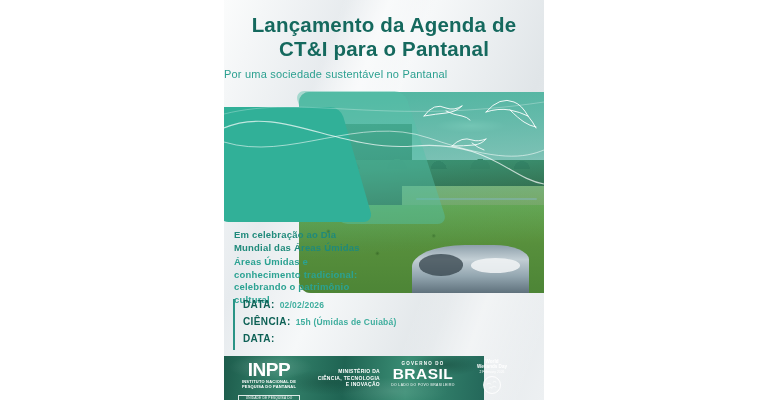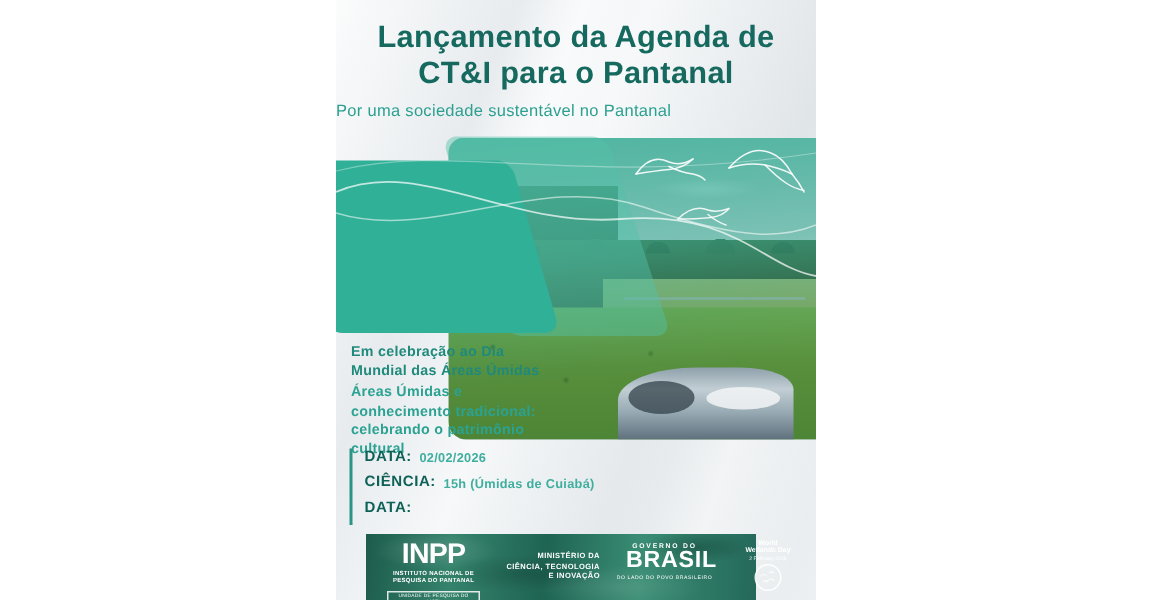--- a/index.html
+++ b/index.html
@@ -79,31 +79,31 @@
   .info-label{font-size:10px;font-weight:bold;letter-spacing:.4px;color:var(--label,#0e6156);white-space:nowrap;}
   .info-value{font-size:8.5px;font-weight:bold;letter-spacing:.2px;color:var(--value,#3fae9e);
               max-width:238px;line-height:10.5px;}
 
   
   .footer{position:absolute;left:0;bottom:0;width:260px;height:44px;z-index:7;color:#ffffff;
           background:radial-gradient(60px 18px at 18% 25%,rgba(255,255,255,.14),rgba(255,255,255,0) 70%),
                      radial-gradient(80px 20px at 65% 80%,rgba(255,255,255,.10),rgba(255,255,255,0) 70%),
                      radial-gradient(50px 16px at 85% 20%,rgba(0,30,22,.30),rgba(0,0,0,0) 70%),
                      radial-gradient(70px 18px at 40% 60%,rgba(0,30,22,.22),rgba(0,0,0,0) 70%),
-                     linear-gradient(95deg,#1d5c4c 0%,#35836c 22%,#1f6453 46%,#3a8d74 70%,#24685a 100%);margin-left:20px;}
+                     linear-gradient(95deg,#1d5c4c 0%,#35836c 22%,#1f6453 46%,#3a8d74 70%,#24685a 100%);}
   .logo-inpp{position:absolute;left:14px;top:4px;width:62px;text-align:center;}
   .inpp-acronym{font-size:19px;line-height:19px;font-weight:bold;letter-spacing:-.5px;}
   .inpp-name{font-size:4px;line-height:4.6px;font-weight:bold;letter-spacing:.2px;white-space:pre-line;margin-top:1px;}
   .inpp-unit{display:inline-block;font-size:3.2px;line-height:4px;letter-spacing:.2px;
              border:0.5px solid rgba(255,255,255,.85);padding:0.5px 2px;margin-top:1.5px;}
   .logo-ministry{position:absolute;left:88px;top:12px;width:68px;text-align:right;
                  font-size:5px;line-height:6.5px;font-weight:bold;letter-spacing:.3px;white-space:pre-line;}
   .logo-gov{position:absolute;left:164px;top:5px;width:70px;text-align:center;}
   .gov-top{font-size:4.5px;line-height:5px;font-weight:bold;letter-spacing:1.2px;}
-  .gov-main{font-size:15.5px;line-height:16px;font-weight:bold;letter-spacing:.5px;text-align:right;}
+  .gov-main{font-size:15.5px;line-height:16px;font-weight:bold;letter-spacing:.5px;}
   .gov-bottom{font-size:3.4px;line-height:4px;letter-spacing:.4px;margin-top:1px;}
   .logo-wwd{position:absolute;left:248px;top:3px;width:40px;text-align:center;}
   .wwd-title{font-size:4.6px;line-height:5.2px;font-weight:bold;white-space:pre-line;}
   .wwd-date{font-size:3.4px;line-height:4px;margin-top:.5px;}
   .wwd-emblem{margin-top:1px;}
 </style>
 </head>
 <body>
 
 <div class="canvas">

